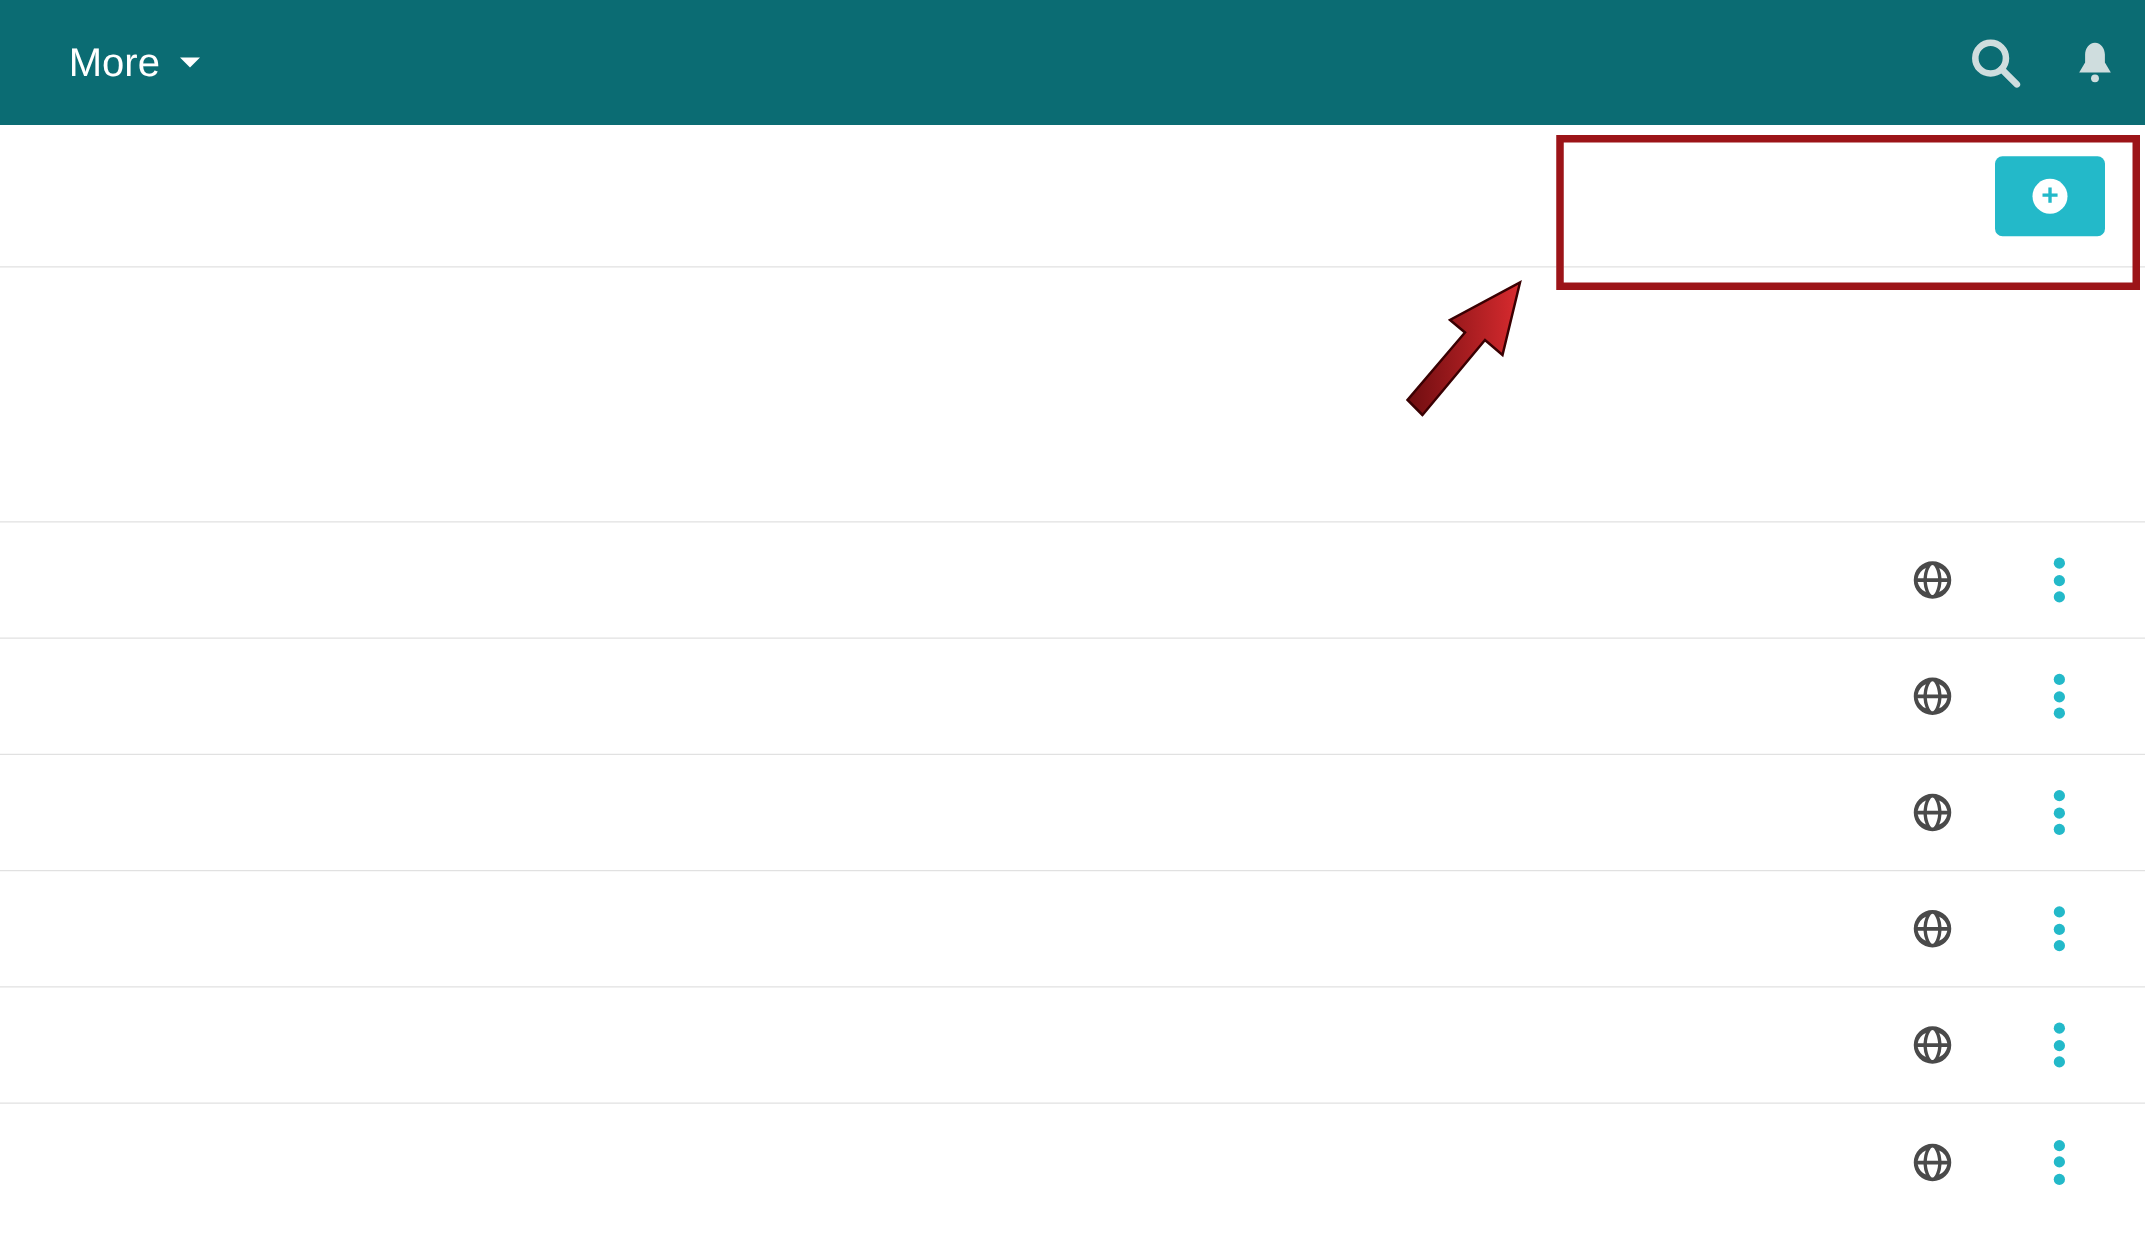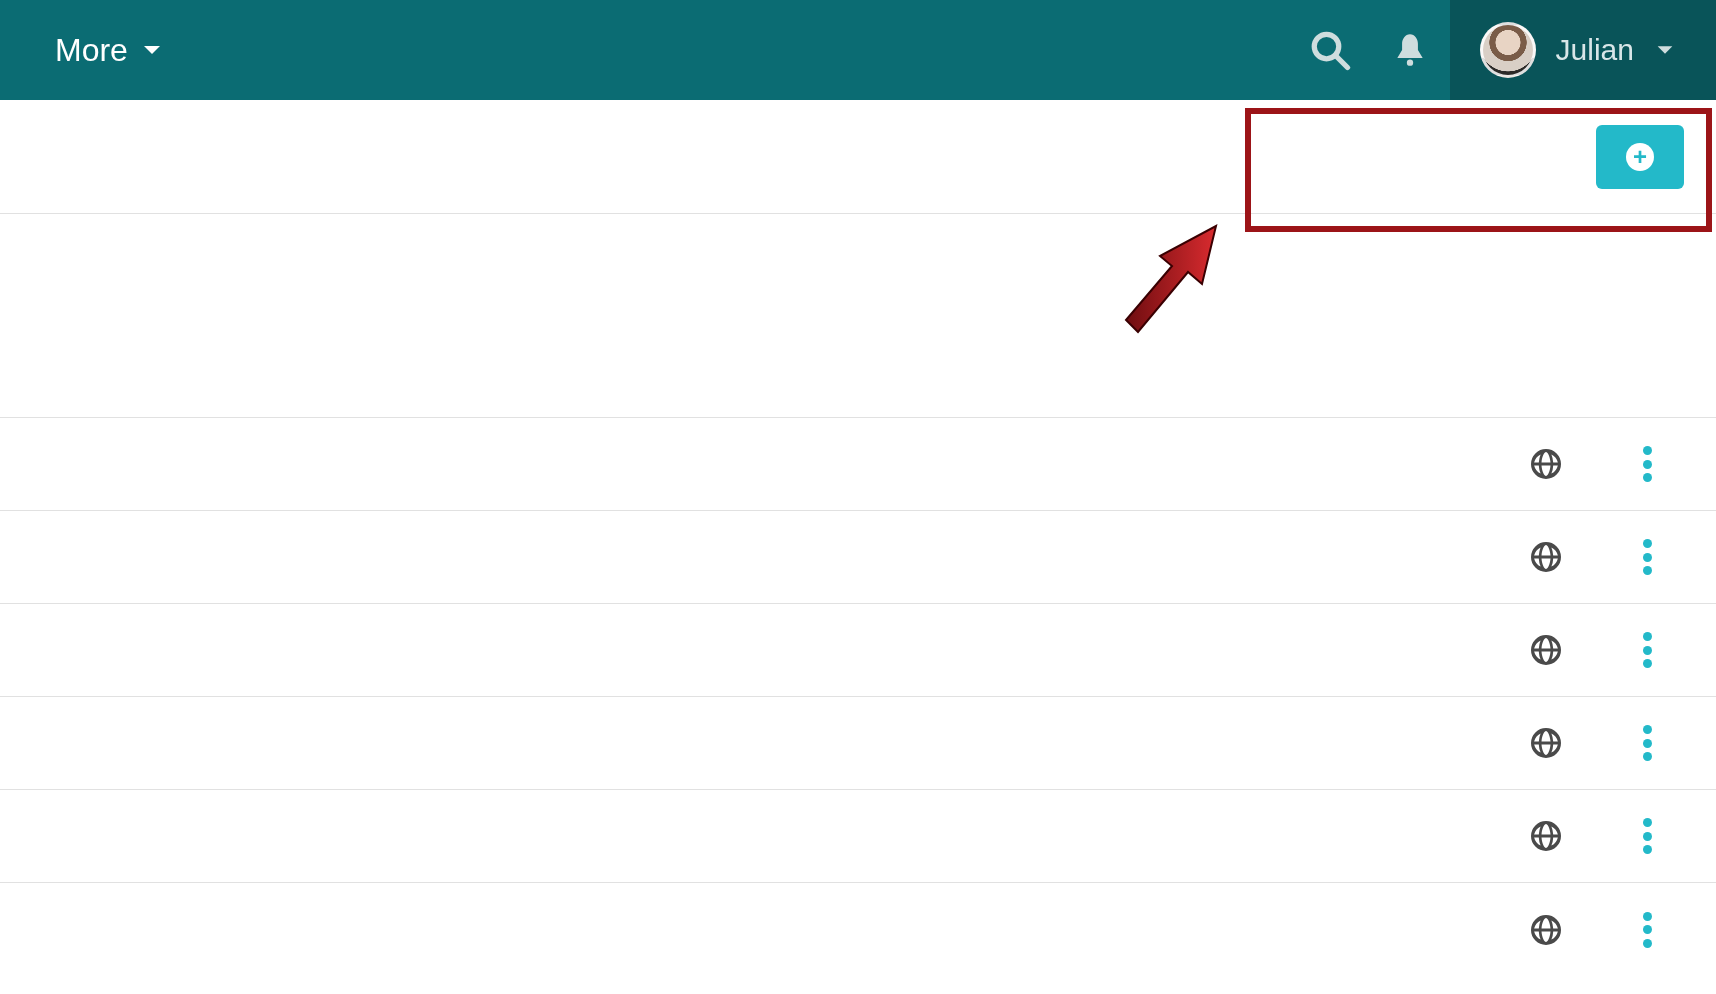--- a/index.html
+++ b/index.html
@@ -95,27 +95,20 @@
         <circle cx="10" cy="10" r="7"></circle>
           <line x1="15" y1="15" x2="22" y2="22"></line>
       </svg>
     </div>
     <div class="header-icon">
       <svg width="38" height="38" viewBox="0 0 24 24" fill="#cfddde">
         <path d="M12 2 C9 2 7 5 7 8 V12 L4 17 H20 L17 12 V8 C17 5 15 2 12 2 Z"></path>
         <circle cx="12" cy="20" r="2"></circle>
       </svg>
     </div>
-    <div class="user-block">
-      <div class="avatar"></div>
-      <span class="user-name">Julian</span>
-      <svg width="22" height="22" viewBox="0 0 24 24" fill="#cfddde">
-          <path d="M4 8 L12 16 L20 8 Z"></path>
-        </svg>
-    </div>
   </div>
 </div>
 
 <div class="toolbar">
   <button class="create-btn">
     <span class="plus-circle">+</span>
   </button>
 </div>
 
 <div class="highlight-box" style="left:1245px;top:108px;width:467px;height:124px;"></div>

